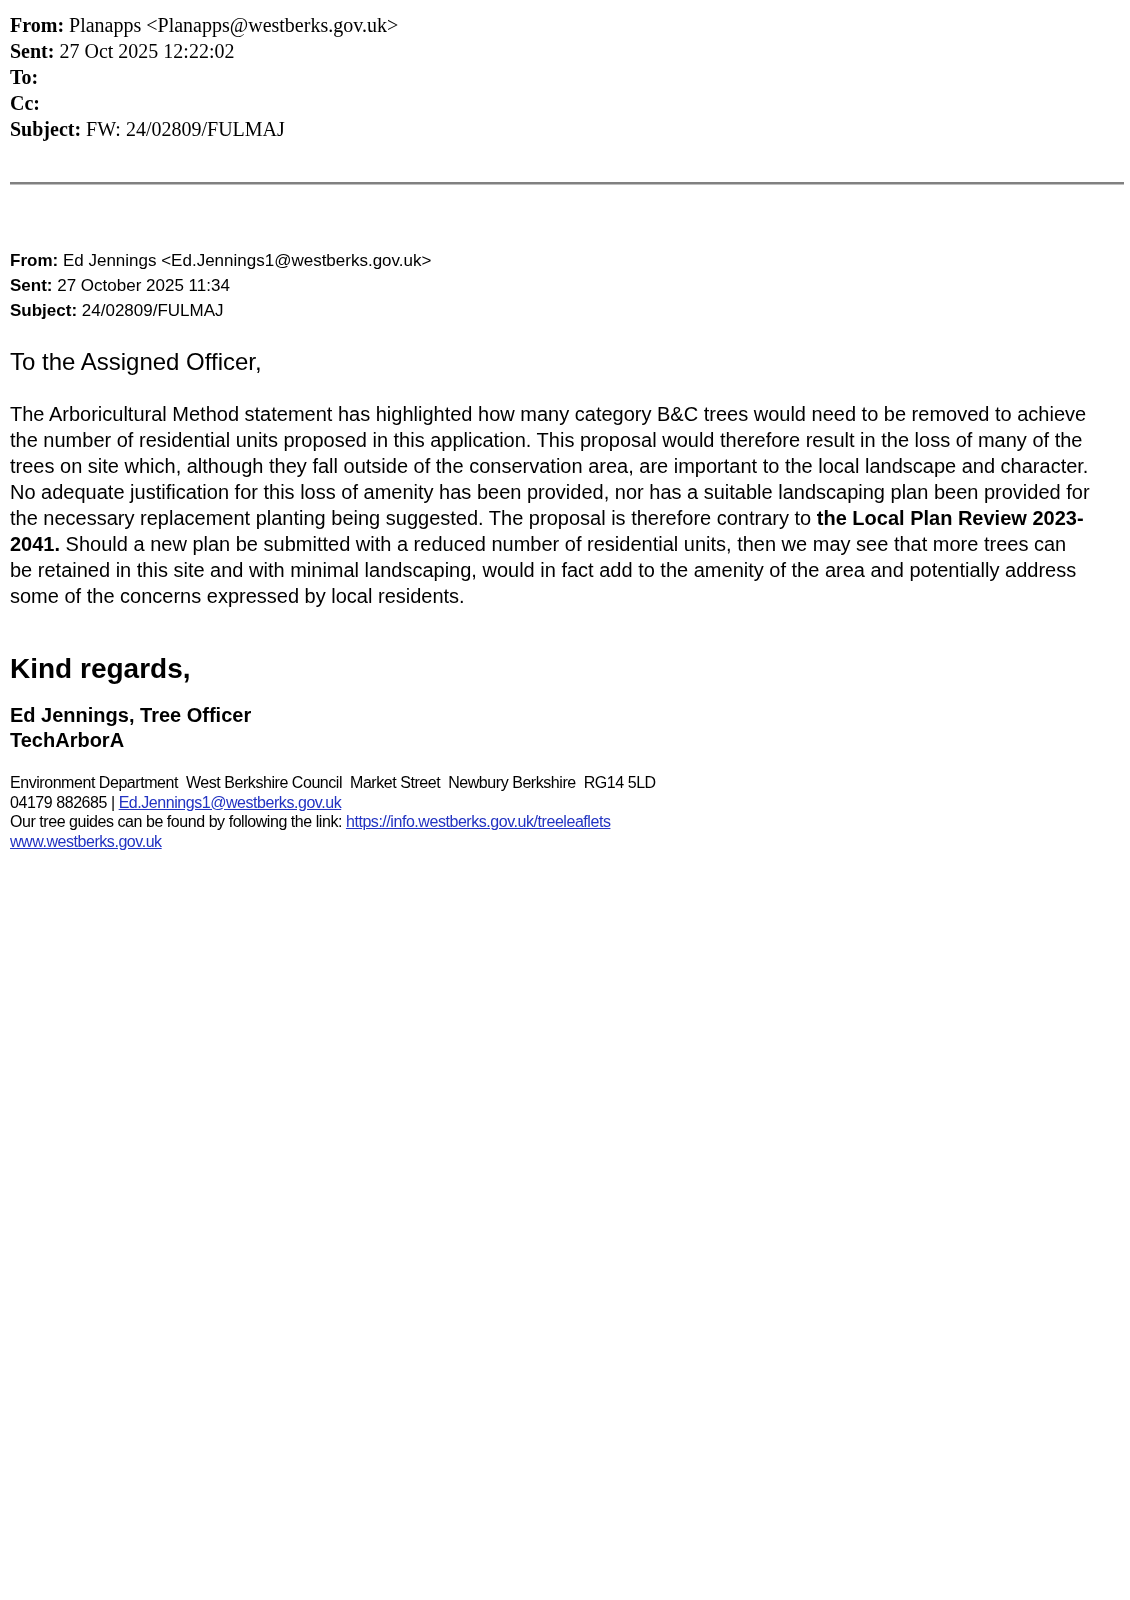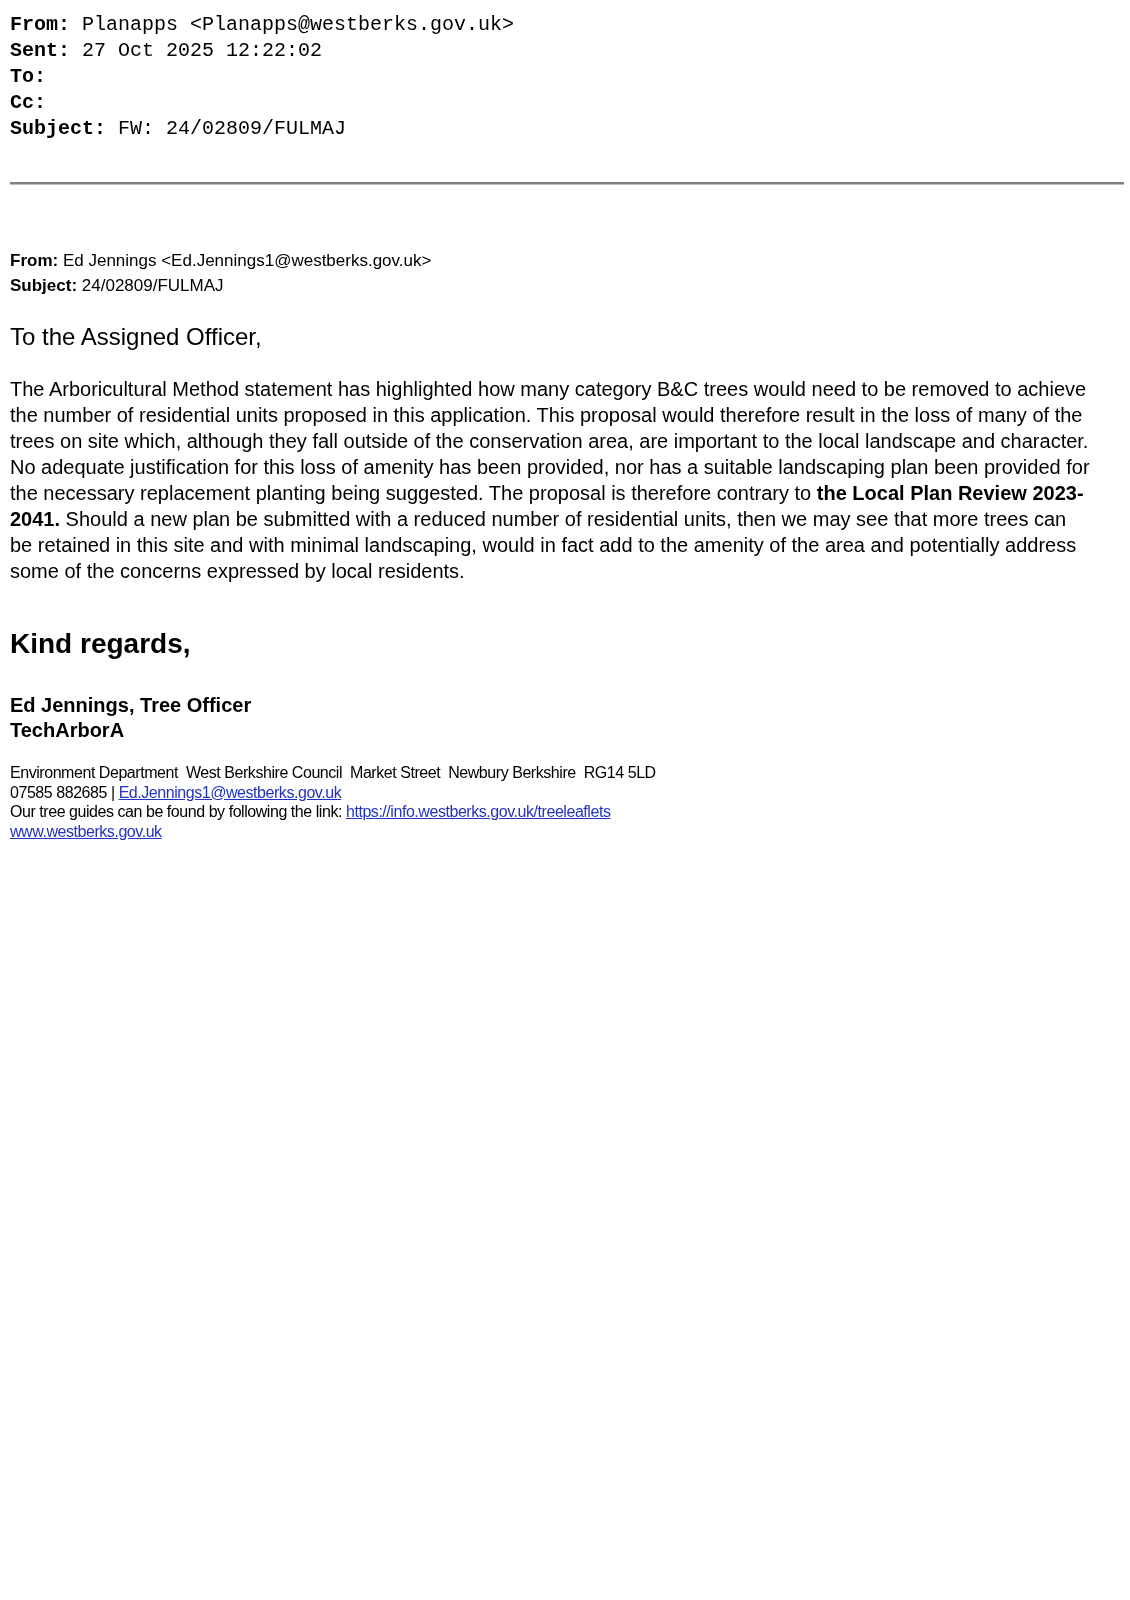--- a/index.html
+++ b/index.html
@@ -8,21 +8,21 @@
   body {
     width: 1130px;
     min-height: 1600px;
     color: var(--text-color);
     font-family: "Liberation Sans", sans-serif;
     position: relative;
   }
   .page { padding: 12px 38px 0 10px; }
 
   
-  .hdr-top { font-family: Liberation Mono, monospace; font-size: 20px; line-height: 26px; }
+  .hdr-top { font-family: Liberation Serif, serif; font-size: 20px; line-height: 26px; }
   .hdr-top .hlabel { font-weight: bold; }
 
   
   .divider {
     height: 3px;
     background: var(--divider-color);
     border-bottom: 1px solid #bfbfbf;
     margin: 40px 0 0 0;
     width: 1114px;
   }
@@ -33,21 +33,21 @@
 
   .hrow { white-space: pre-wrap; }
   .hlabel { margin-right: 0; }
 
   
   .salutation { margin-top: 26px; font-size: 24px; line-height: 26px; }
   .body-para { margin-top: 26px; font-size: 20px; line-height: 26px; max-width: 1088px; }
   .body-para .bold { font-weight: bold; }
 
   .closing { margin-top: 47px; font-size: 28px; line-height: 26px; font-weight: bold; }
-  .signoff { margin-top: 36px; font-size: 20px; line-height: 25px; font-weight: bold; }
+  .signoff { margin-top: 21px; font-size: 20px; line-height: 25px; font-weight: bold; }
 
   
   .signature {
     margin-top: 20px;
     font-size: 16px;
     line-height: 19.5px;
     letter-spacing: -0.45px;
     font-stretch: condensed;
   }
   .signature .pre { white-space: pre-wrap; }
@@ -67,34 +67,35 @@
     <div class="hrow"><span class="hlabel">Sent:</span> <span>27 Oct 2025 12:22:02</span></div>
     <div class="hrow"><span class="hlabel">To:</span> <span></span></div>
     <div class="hrow"><span class="hlabel">Cc:</span> <span></span></div>
     <div class="hrow"><span class="hlabel">Subject:</span> <span>FW: 24/02809/FULMAJ</span></div>
   </div>
 
   <div class="divider"></div>
 
   <div class="hdr-inner">
     <div class="hrow"><span class="hlabel">From:</span> <span>Ed Jennings &lt;Ed.Jennings1@westberks.gov.uk&gt;</span></div>
+    <div class="hrow"><span class="hlabel">Sent:</span> <span>27 October 2025 11:34</span></div>
     <div class="hrow"><span class="hlabel">Subject:</span> <span>24/02809/FULMAJ</span></div>
   </div>
 
   <div class="salutation">To the Assigned Officer,</div>
 
   <p class="body-para"><span>The Arboricultural Method statement has highlighted how many category B&amp;C trees would need to be removed to achieve the number of residential units proposed in this application. This proposal would therefore result in the loss of many of the trees on site which, although they fall outside of the conservation area, are important to the local landscape and character. No adequate justification for this loss of amenity has been provided, nor has a suitable landscaping plan been provided for the necessary replacement planting being suggested. The proposal is therefore contrary to </span><span class="bold">the Local Plan Review 2023-2041.</span><span> Should a new plan be submitted with a reduced number of residential units, then we may see that more trees can be retained in this site and with minimal landscaping, would in fact add to the amenity of the area and potentially address some of the concerns expressed by local residents.</span></p>
 
   <div class="closing">Kind regards,</div>
 
   <div class="signoff">
     <div>Ed Jennings, Tree Officer</div>
     <div>TechArborA</div>
   </div>
 
   <div class="signature">
     <div class="pre">Environment Department  West Berkshire Council  Market Street  Newbury Berkshire  RG14 5LD</div>
-    <div><span class="pre">07585 882685 | </span><a class="sig-link">Ed.Jennings1@westberks.gov.uk</a></div>
+    <div><span class="pre">04179 882685 | </span><a class="sig-link">Ed.Jennings1@westberks.gov.uk</a></div>
     <div><span class="pre">Our tree guides can be found by following the link: </span><a class="sig-link">https://info.westberks.gov.uk/treeleaflets</a></div>
     <div><a class="sig-link">www.westberks.gov.uk</a></div>
   </div>
 
 </div>
 
 </body></html>

